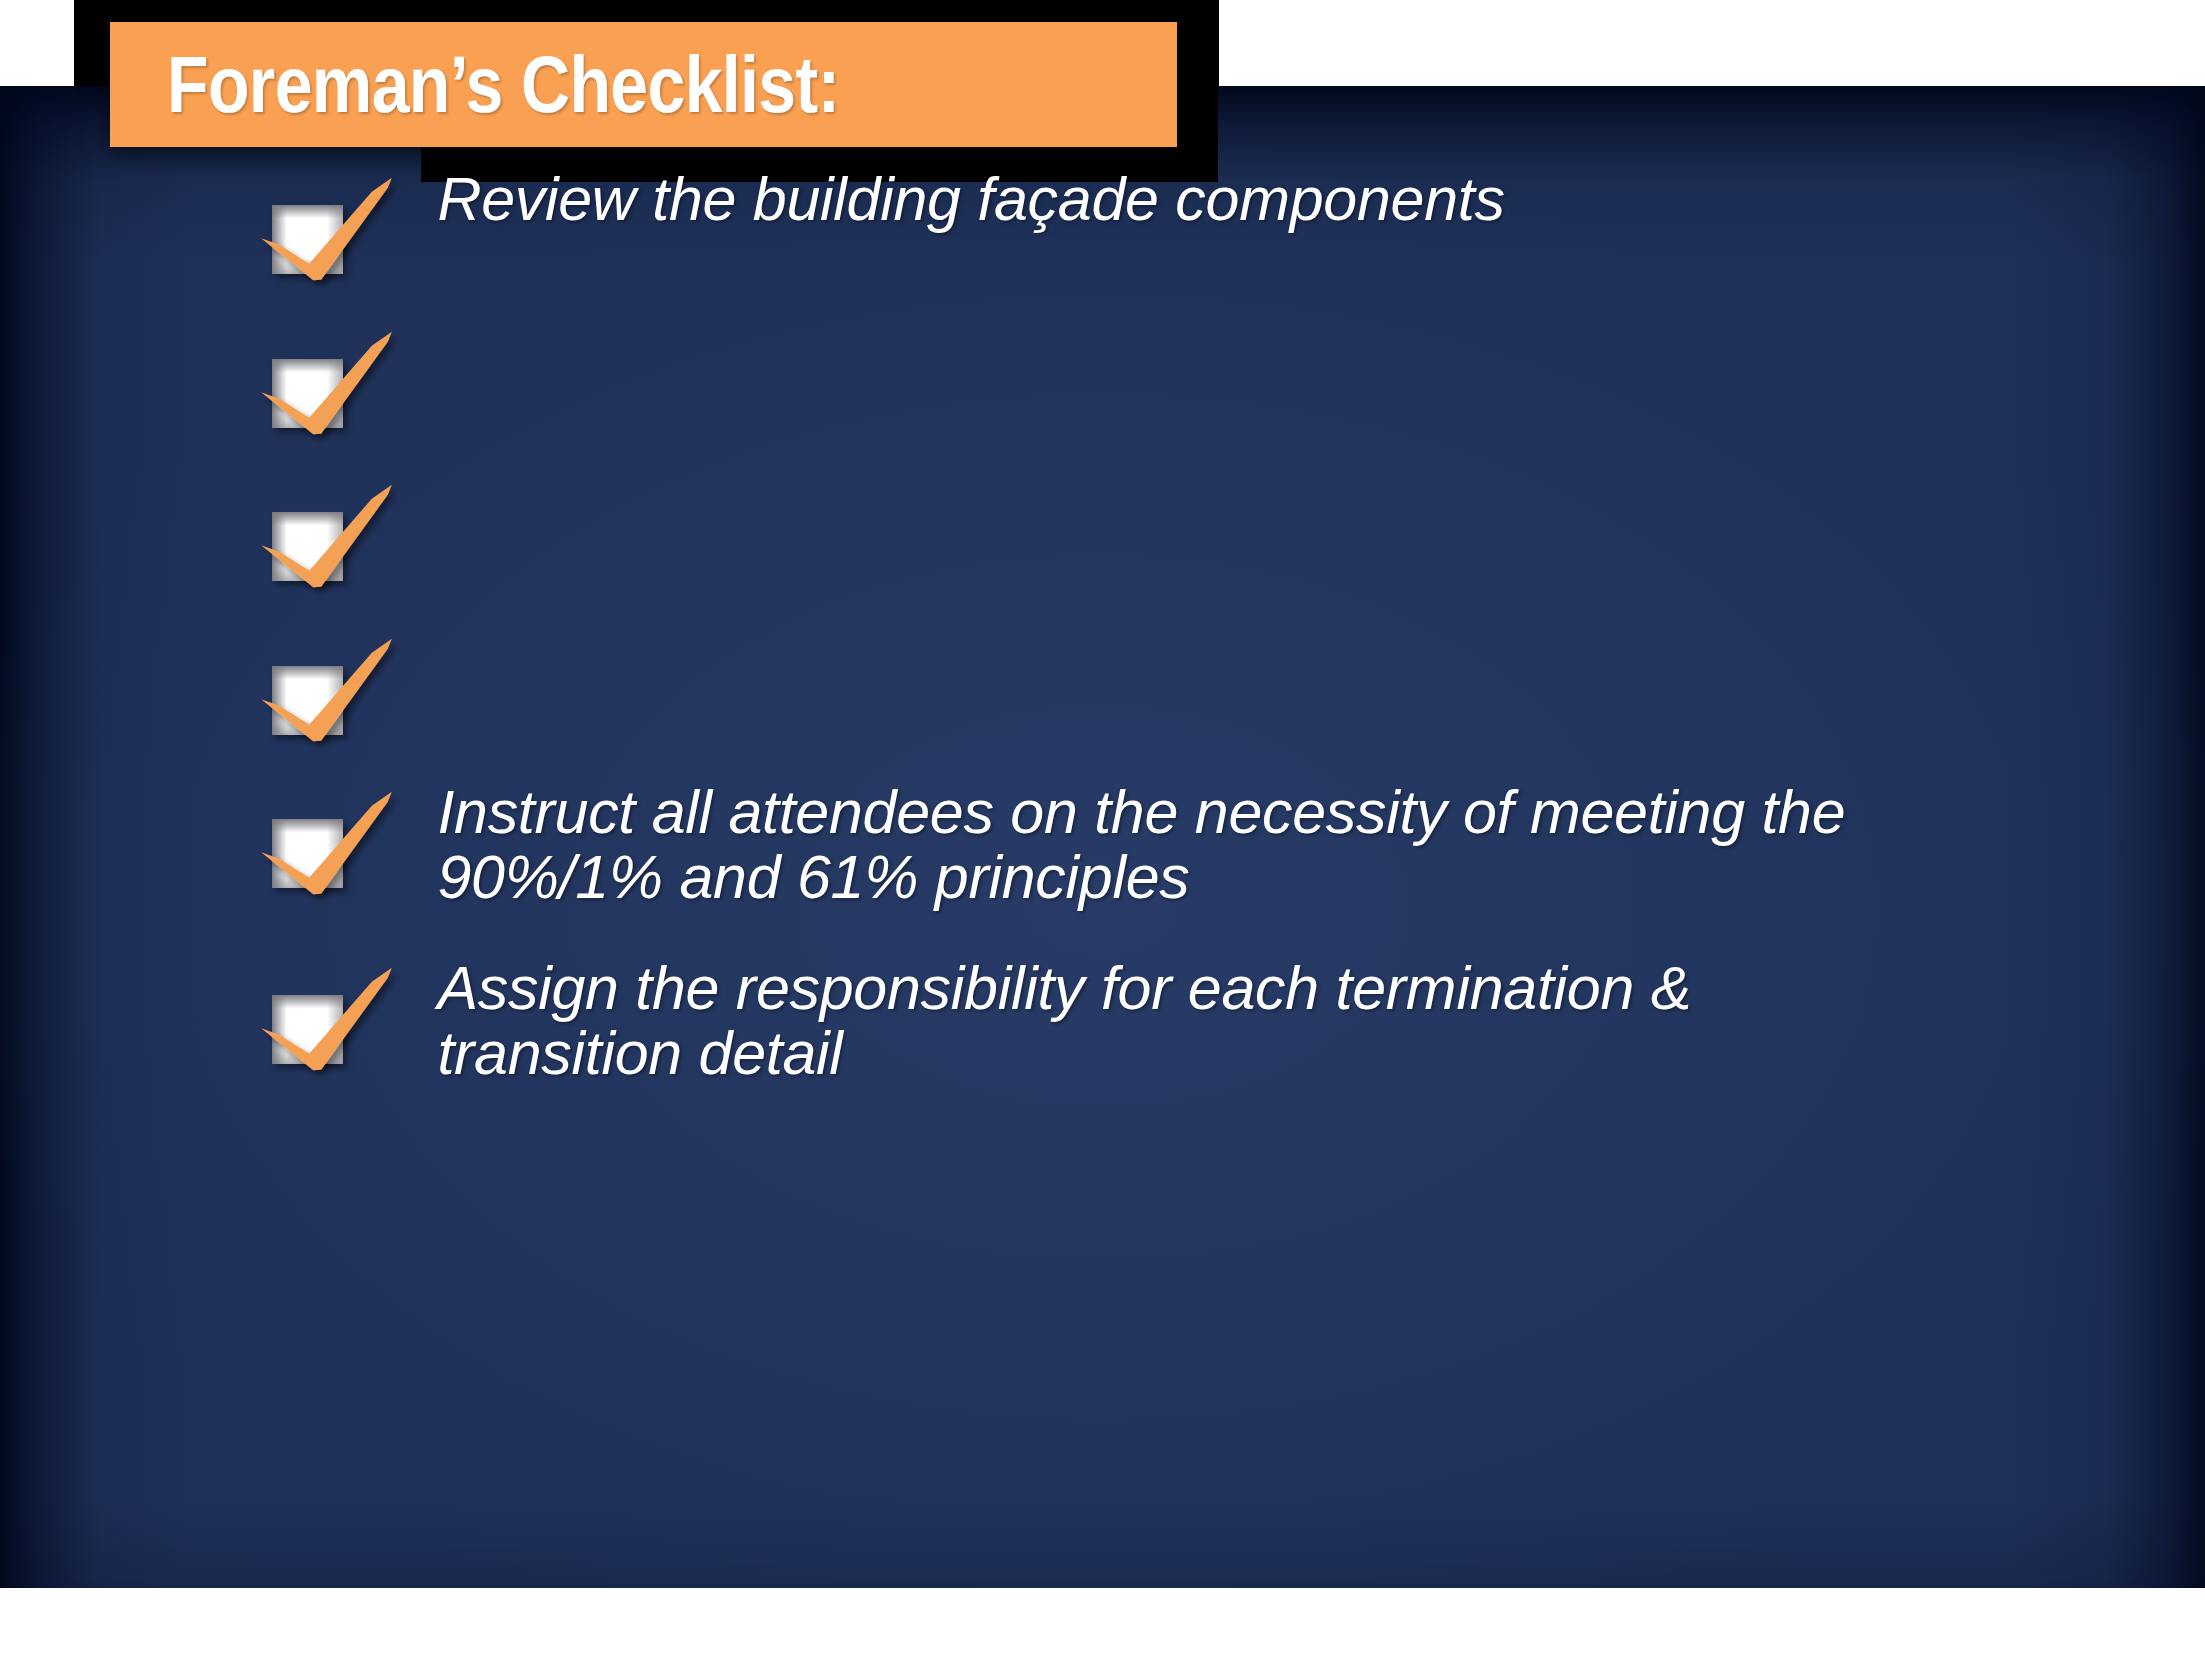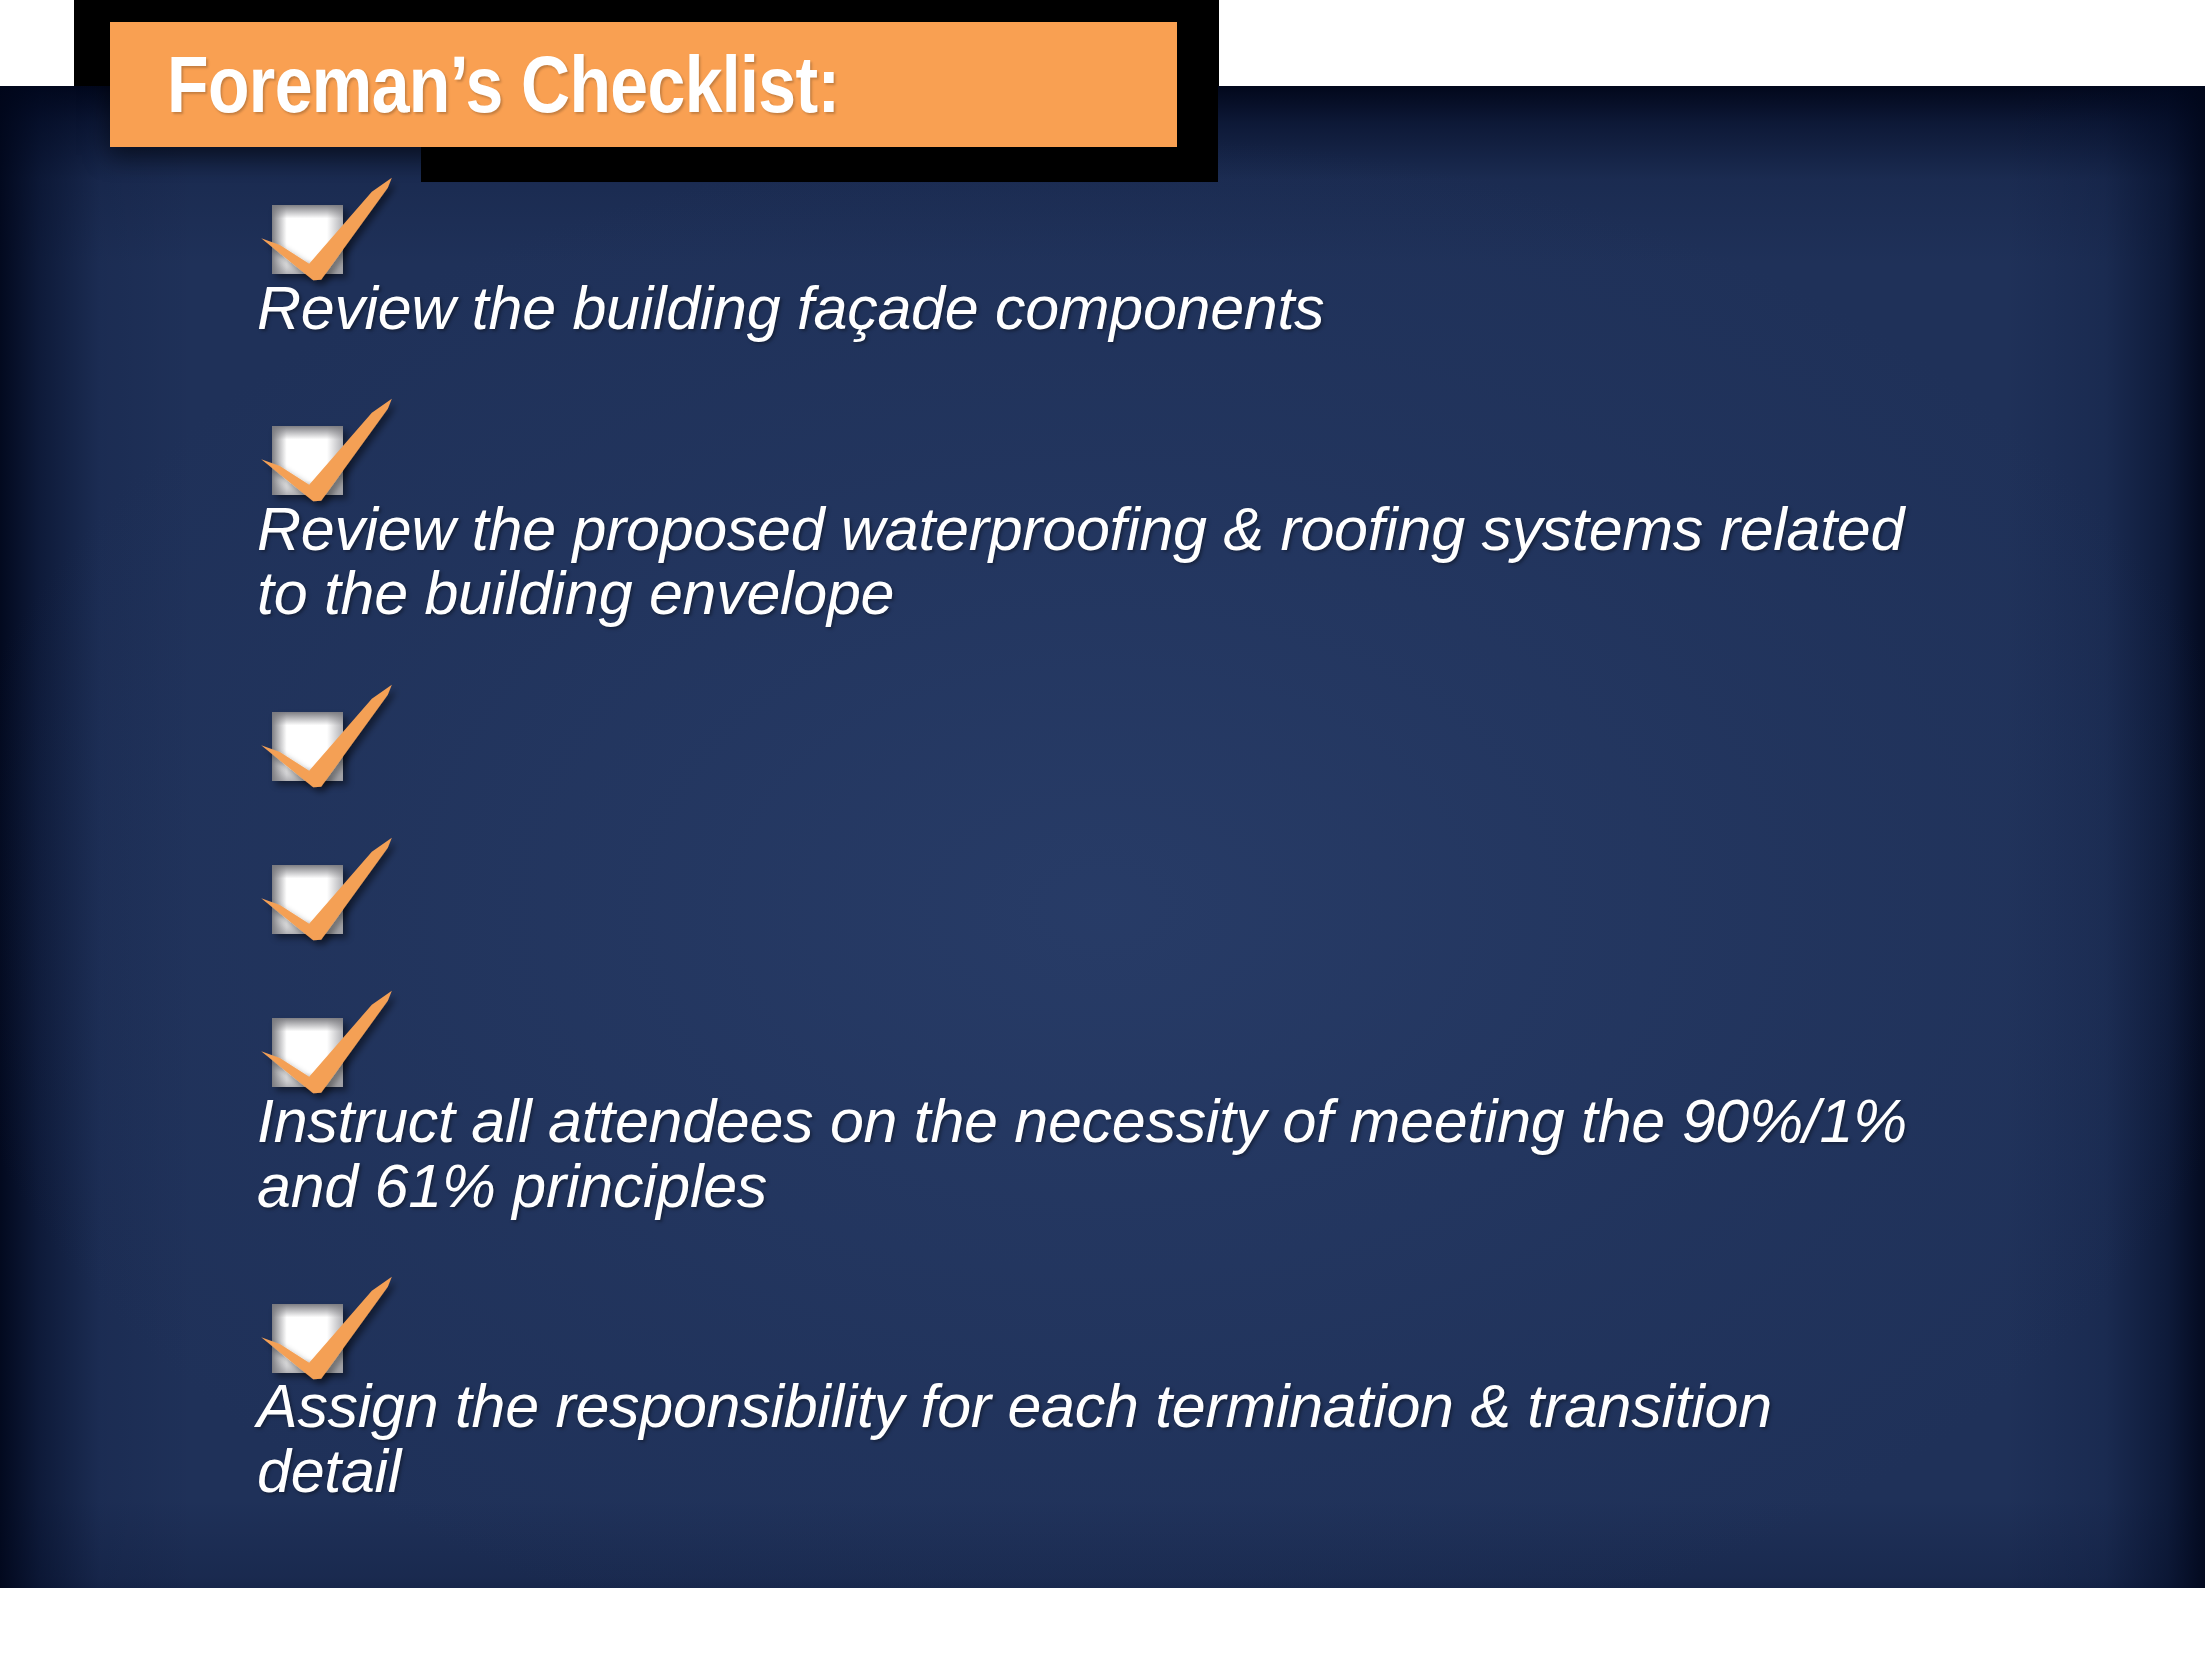--- a/index.html
+++ b/index.html
@@ -114,21 +114,20 @@
     width: 2205px;
     z-index: 6;
   }
 
   .check-row {
     position: relative;
     display: flex;
     align-items: flex-start;
     margin-bottom: 44px;
     padding-left: 257px;
-    flex-direction: column;
   }
 
   .check-mark-wrap {
     position: relative;
     flex: 0 0 auto;
     width: 167px;
     height: 100px;
     margin-top: 9.4px;
     margin-right: 13.4px;
   }
@@ -211,21 +210,20 @@
         <div class="check-box"></div>
         <svg class="check-tick" viewBox="0 0 250 165">
           <defs>
               <filter id="ts2" x="-30%" y="-30%" width="180%" height="190%">
             <feDropShadow dx="6" dy="7" stdDeviation="5" flood-color="#000" flood-opacity="0.45"></feDropShadow>
           </filter>
             </defs>
           <path filter="url(#ts2)" fill="#F4A055" d="M6,98 L34,108 L78,136 L172,28 L202,7 L196,22 L96,160 L84,161 Z"></path>
         </svg>
       </div>
-      <div class="check-label">Review the proposed waterproofing &amp; roofing systems related to the building envelope</div>
     </div>
 
 
     <div class="check-row">
       <div class="check-mark-wrap">
         <div class="check-box"></div>
         <svg class="check-tick" viewBox="0 0 250 165">
           <defs>
               <filter id="ts4" x="-30%" y="-30%" width="180%" height="190%">
             <feDropShadow dx="6" dy="7" stdDeviation="5" flood-color="#000" flood-opacity="0.45"></feDropShadow>

